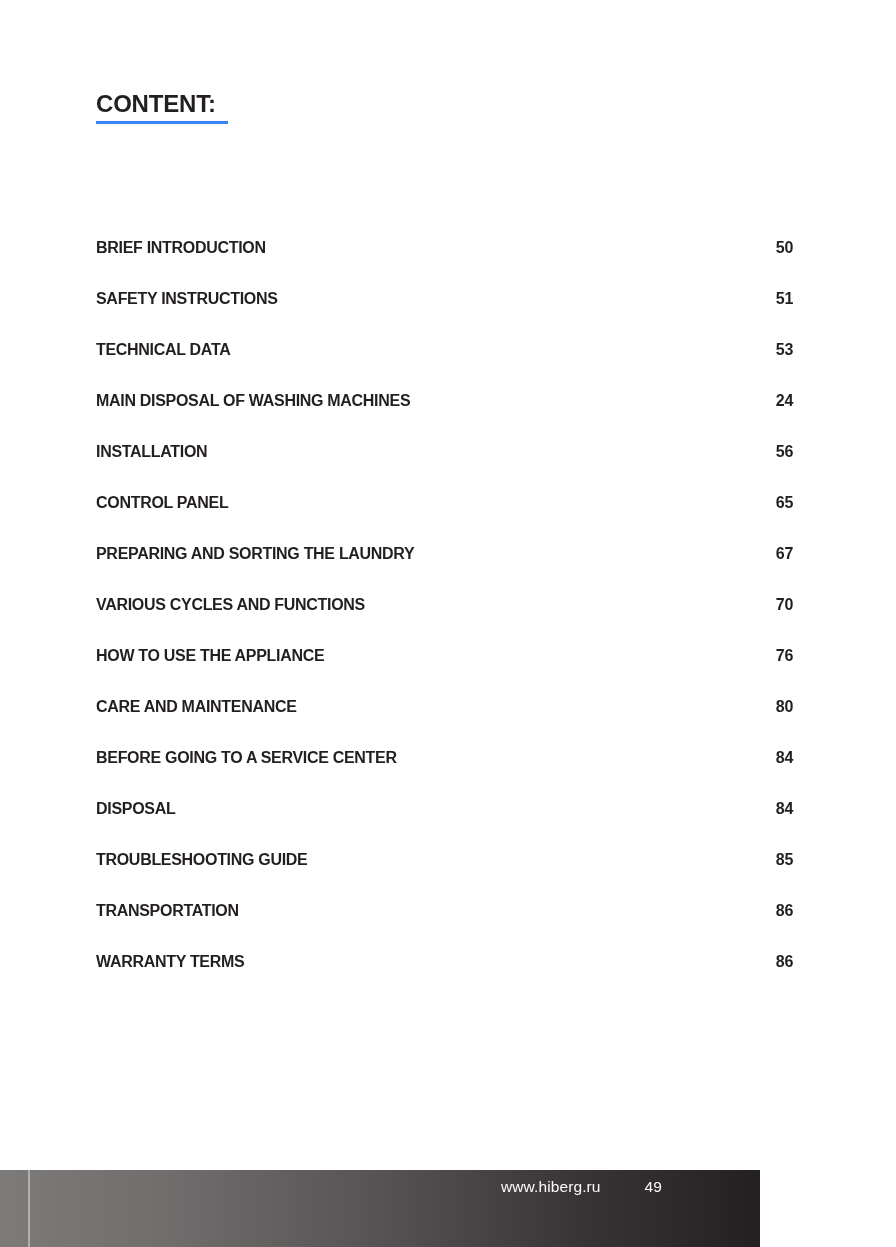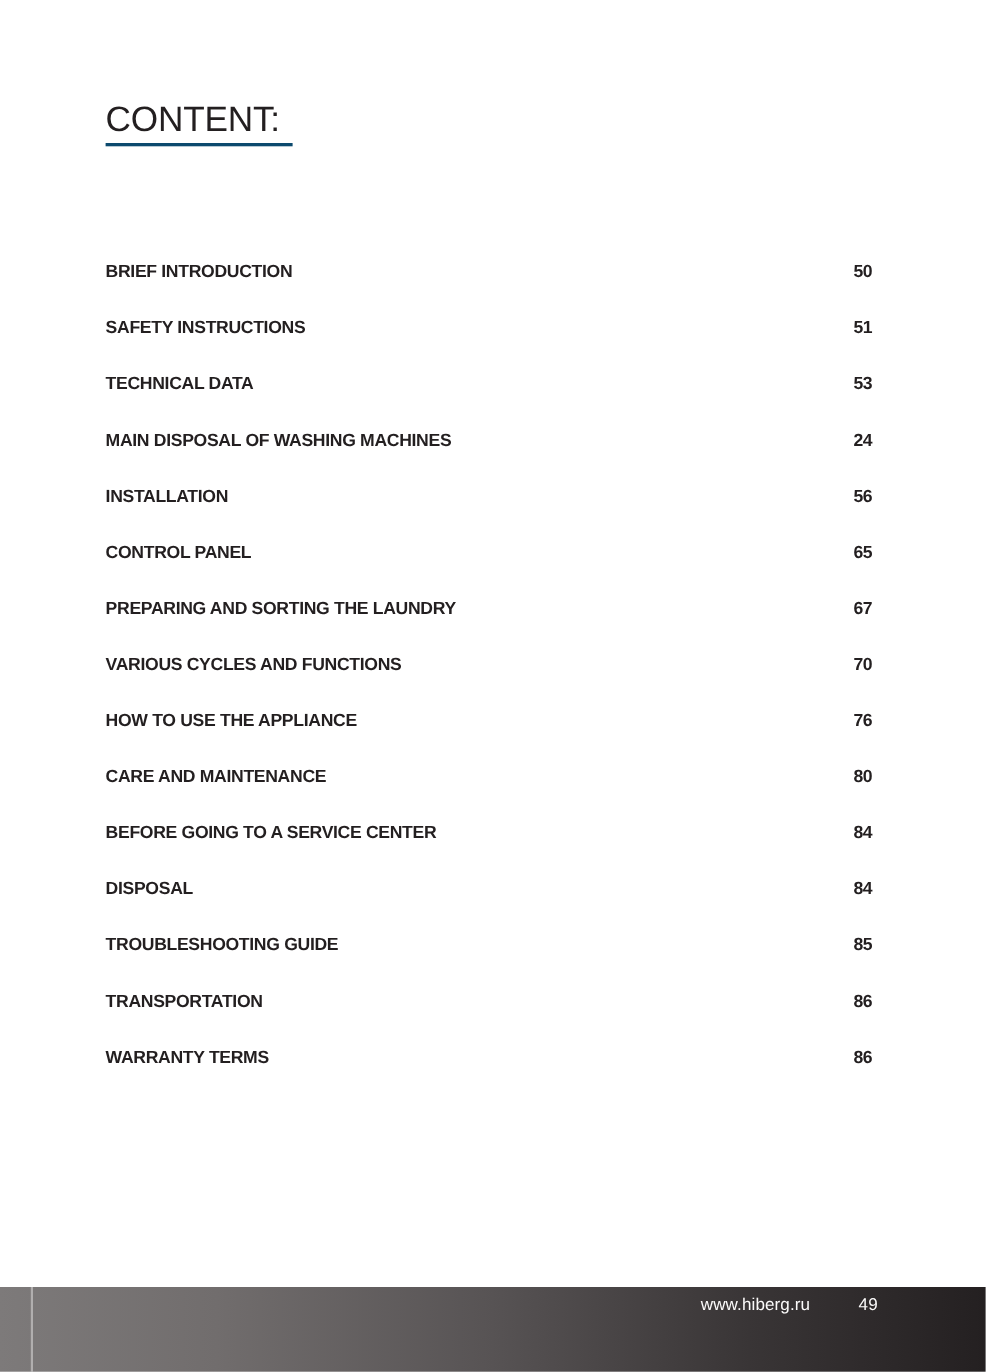--- a/index.html
+++ b/index.html
@@ -12,25 +12,25 @@
   }
   .page {
     position: absolute;
     inset: 0;
     background: #ffffff;
   }
   .page-title {
     position: absolute;
     left: 96px;
     top: 90px;
-    font-size: 32px;
-    font-weight: normal;
+    font-size: 24px;
+    font-weight: bold;
     letter-spacing: -0.2px;
     color: #231f20;
-    border-bottom: 3px solid #0c4a6e;
+    border-bottom: 3px solid #3b82f6;
     padding-right: 12px;
     padding-bottom: 3px;
     display: inline-block;
   }
   .toc-list {
     position: absolute;
     left: 96px;
     top: 222px;
     width: 697px;
   }
@@ -44,21 +44,21 @@
     font-size: 16px;
     font-weight: bold;
     letter-spacing: -0.3px;
     color: #231f20;
     white-space: nowrap;
   }
   .footer-bar {
     position: absolute;
     left: 0;
     top: 1170px;
-    width: 896px;
+    width: 760px;
     height: 77px;
     background: linear-gradient(90deg,
       #7d7a7a 0%, #716d6d 22%, #575354 50%, #393536 76%, #242021 100%);
   }
   .footer-edge-line {
     position: absolute;
     left: 28px;
     top: 0;
     width: 2px;
     height: 100%;

